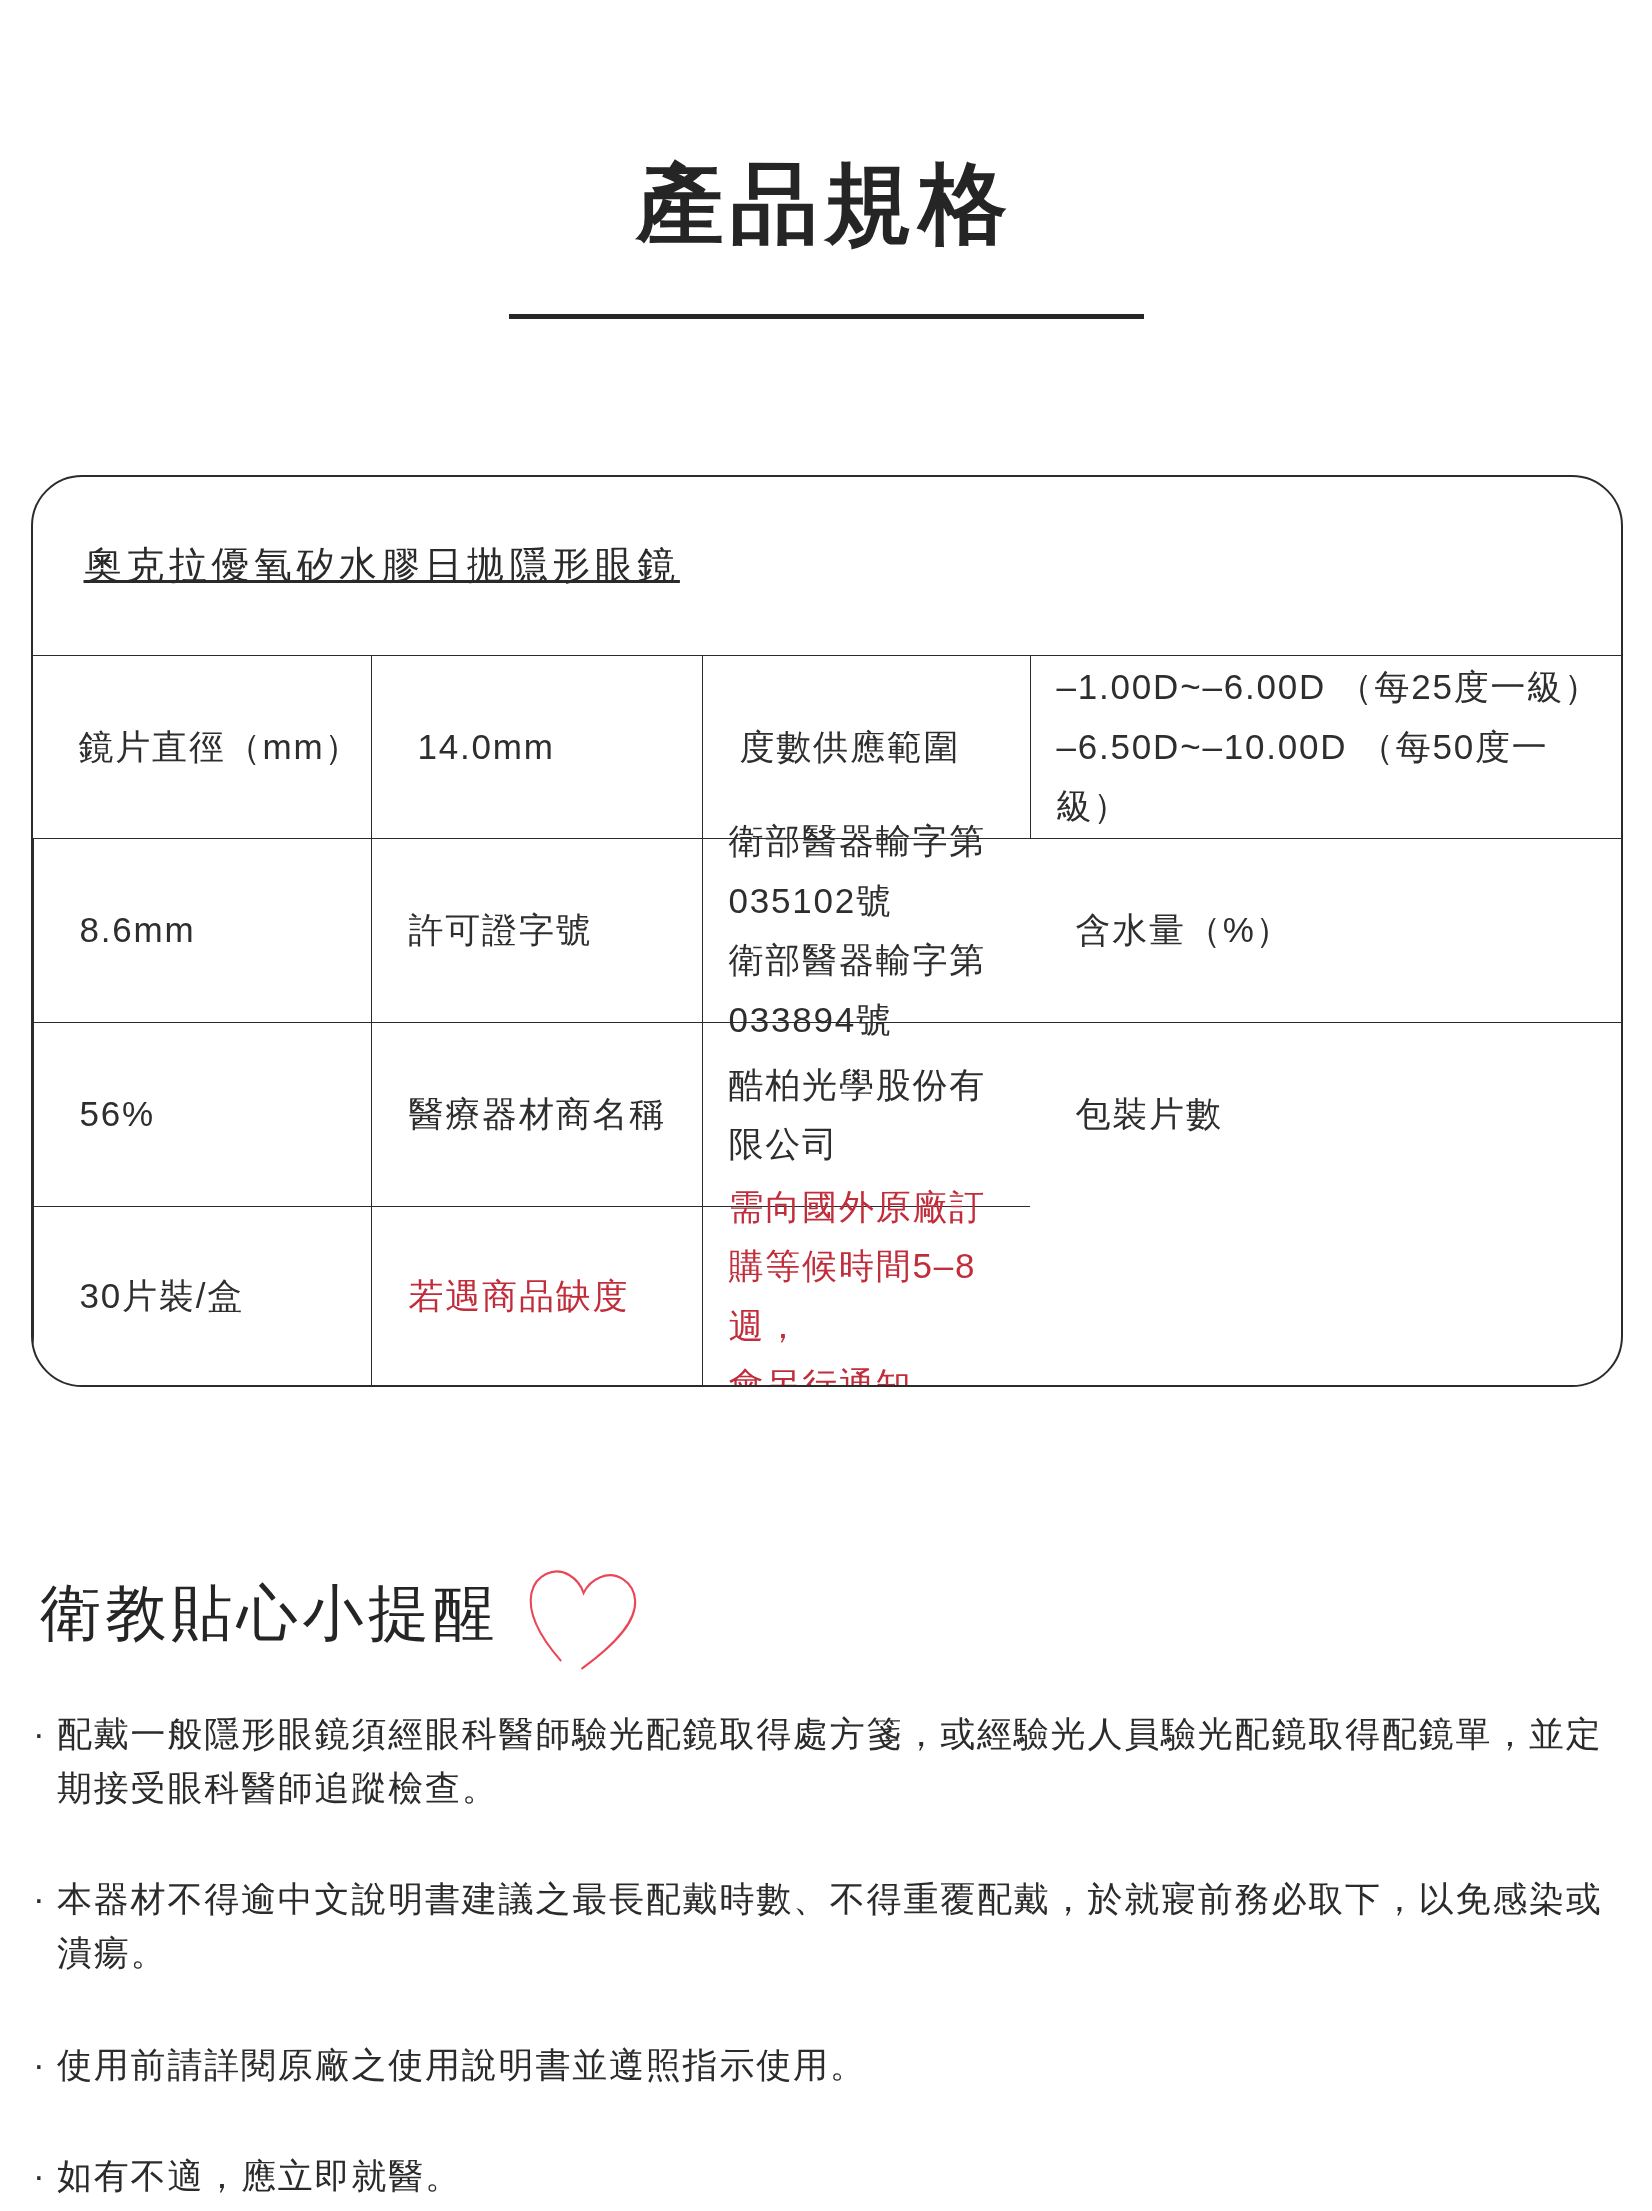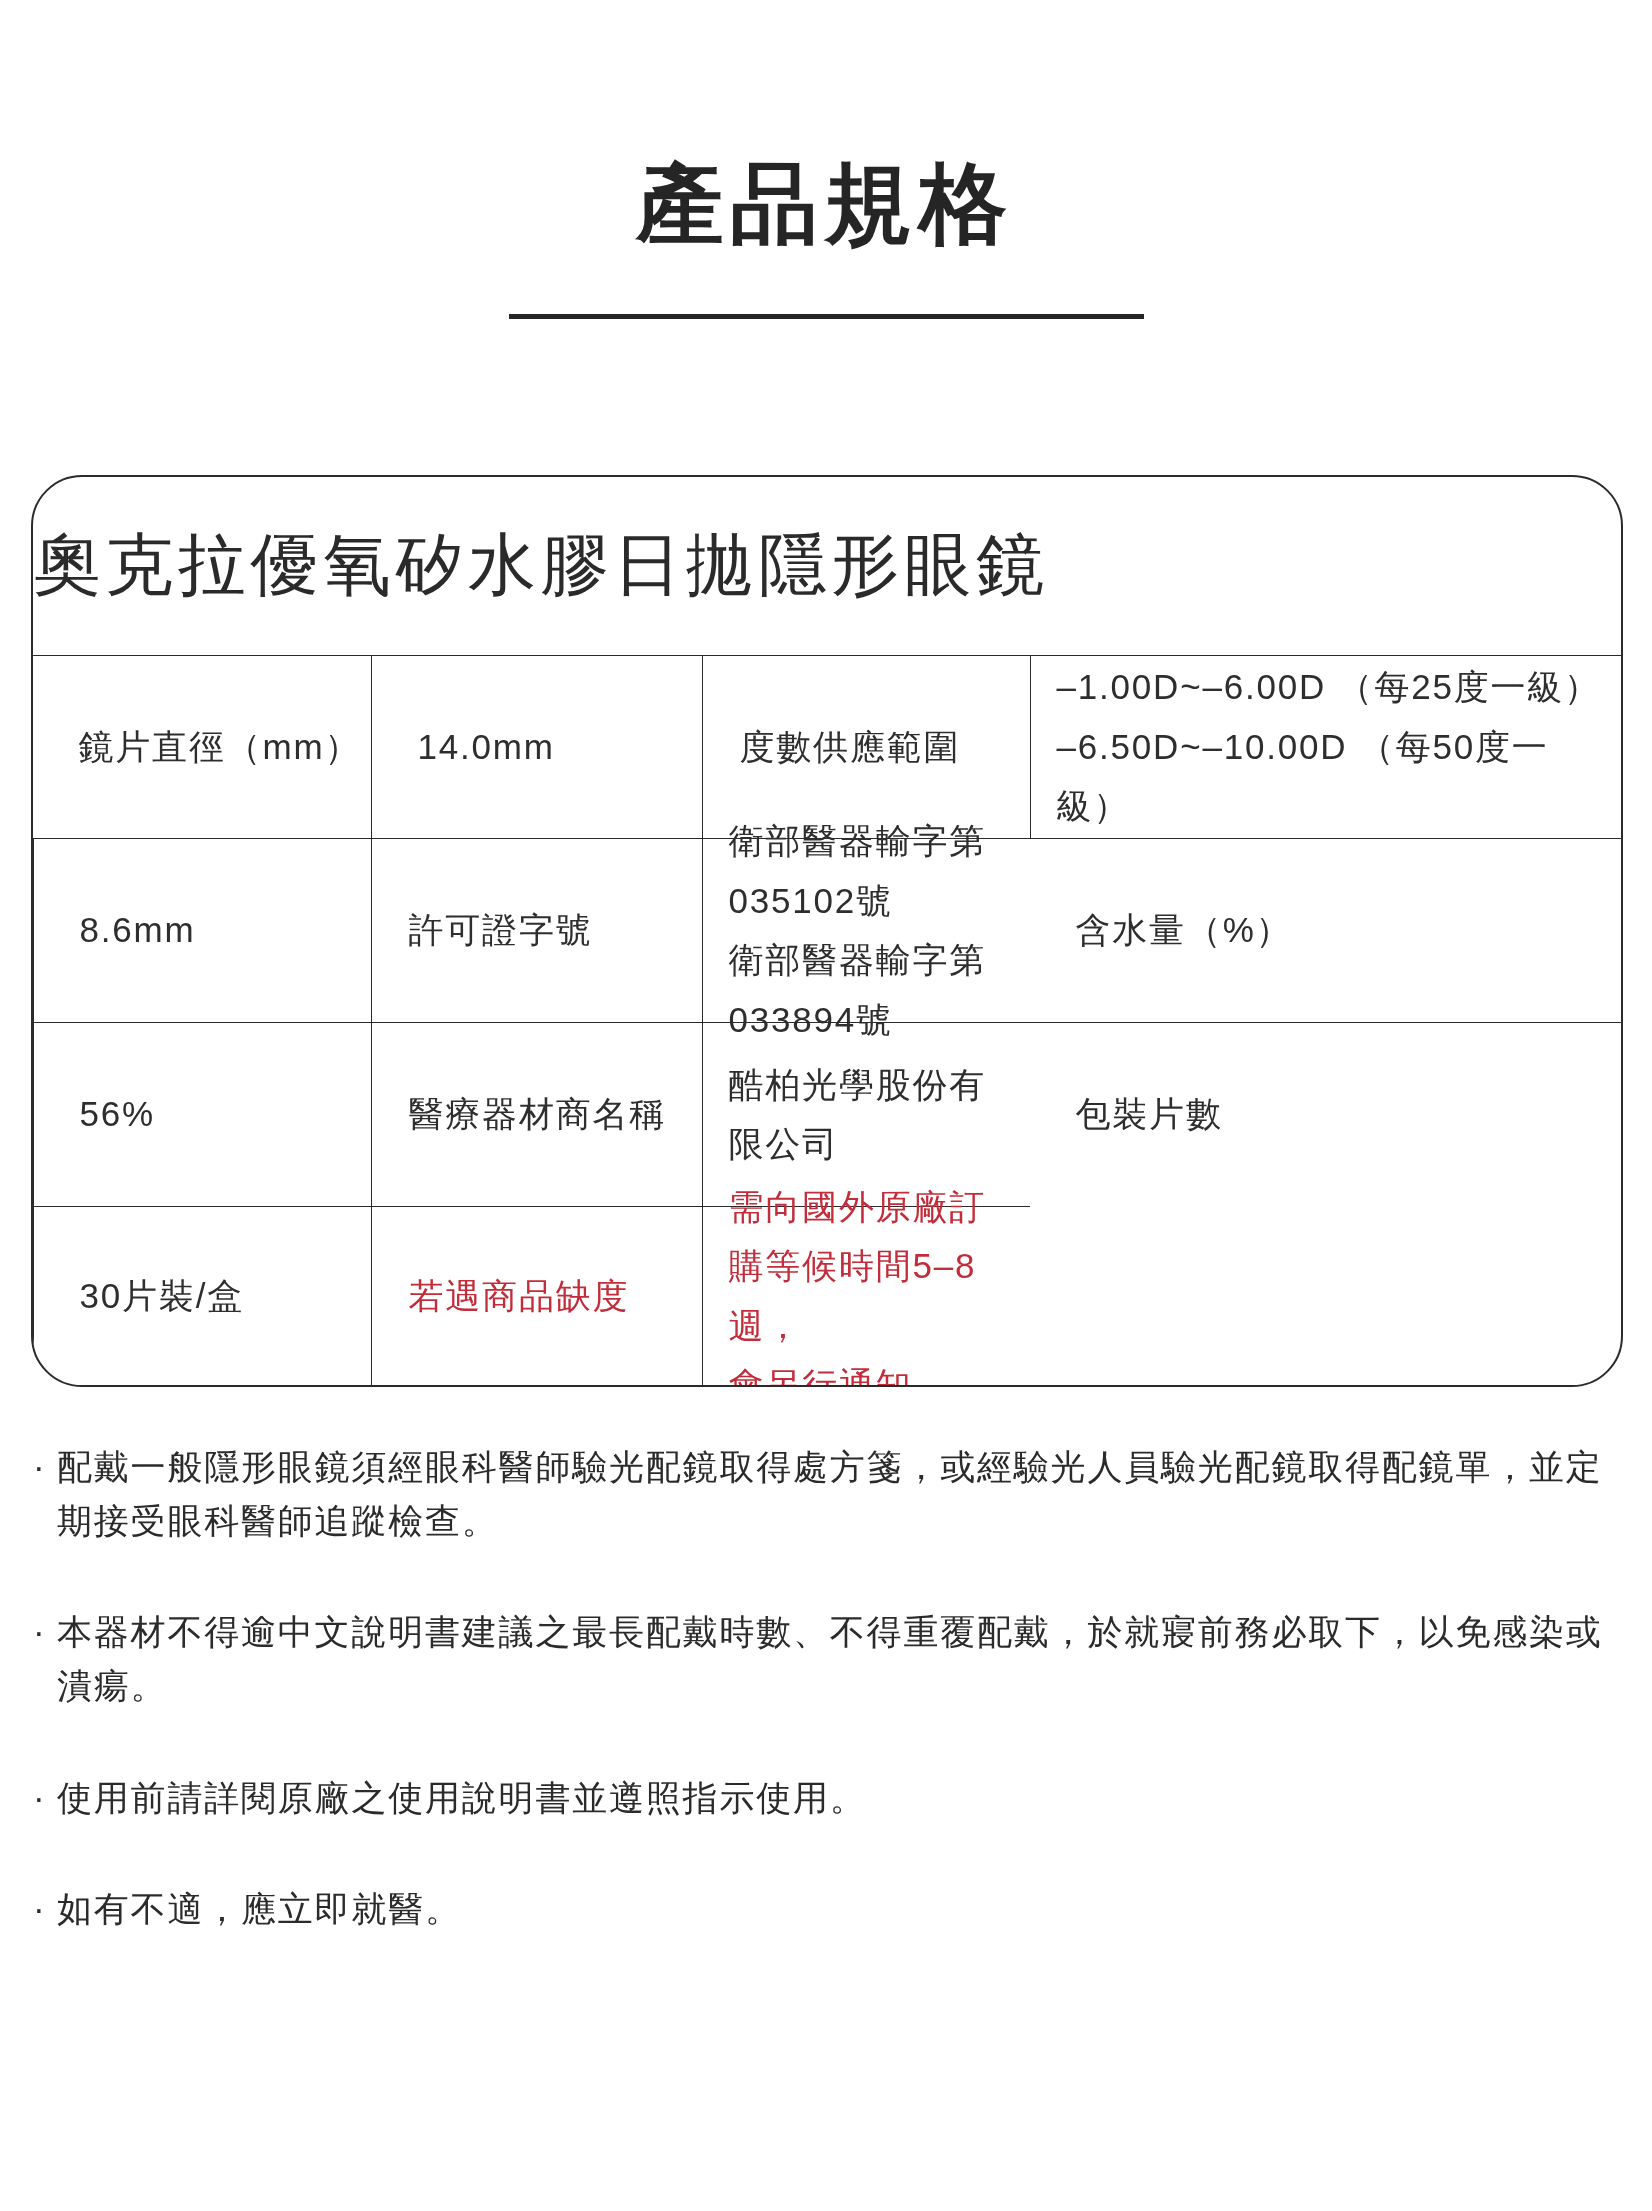--- a/index.html
+++ b/index.html
@@ -40,23 +40,25 @@
     margin: 156px auto 0 auto;
     border: 2.8px solid #2b2b2b;
     border-radius: 51px;
     overflow: hidden;
     box-sizing: border-box;
   }
   .spec-header {
     height: 178px;
     display: flex;
     align-items: center;
-    font-size: 68px;
+    padding-left: 51px;
+    font-size: 38px;
     letter-spacing: 4.6px;
     color: #2a2a2a;
+    text-decoration: underline;
   }
   .spec-grid {
     display: grid;
     grid-template-columns: 338px 331px 328px 1fr;
     grid-template-rows: 183px 184px 184px 179px;
   }
   .cell {
     border-top: 1.8px solid #2b2b2b;
     display: flex;
     align-items: center;
@@ -147,20 +149,26 @@
 
       <div class="cell c1">包裝片數</div>
       <div class="cell c2 cb">30片裝/盒</div>
       <div class="cell c3 cb red">若遇商品缺度</div>
       <div class="cell c4 cb red">需向國外原廠訂購等候時間5–8週，
 會另行通知。</div>
 
     </div>
   </div>
 
+  <div class="notice-heading-row">
+    <h2 class="notice-heading">衛教貼心小提醒</h2>
+    <svg class="heart-icon" width="154" height="130" viewBox="0 0 100 100" aria-hidden="true">
+      <path d="M36 86 C20 70 8 52 10 36 C12 22 26 14 38 20 C44 23 48 28 50 33 C52 28 56 23 62 20 C74 14 88 22 90 36 C92 52 78 70 53 91" fill="none" stroke="#ea4656" stroke-width="1.6" stroke-linecap="round"></path>
+    </svg>
+  </div>
 
   <ul class="notes">
     <li class="note-item">
       <span class="note-marker">·</span>
       <span class="note-text">配戴一般隱形眼鏡須經眼科醫師驗光配鏡取得處方箋，或經驗光人員驗光配鏡取得配鏡單，並定期接受眼科醫師追蹤檢查。</span>
     </li>
     <li class="note-item">
       <span class="note-marker">·</span>
       <span class="note-text">本器材不得逾中文說明書建議之最長配戴時數、不得重覆配戴，於就寢前務必取下，以免感染或潰瘍。</span>
     </li>

